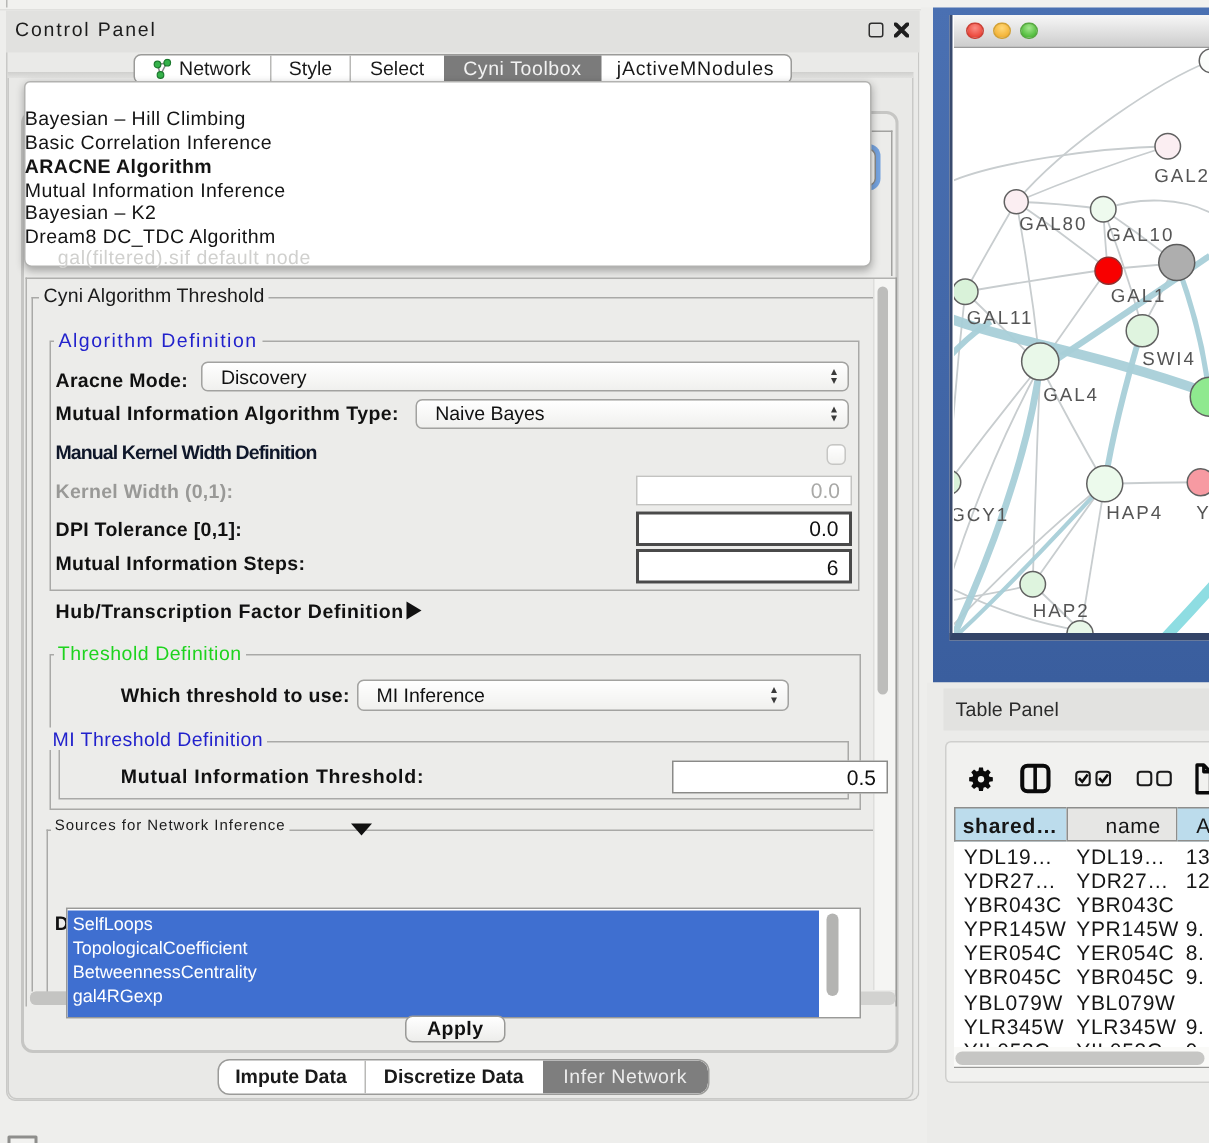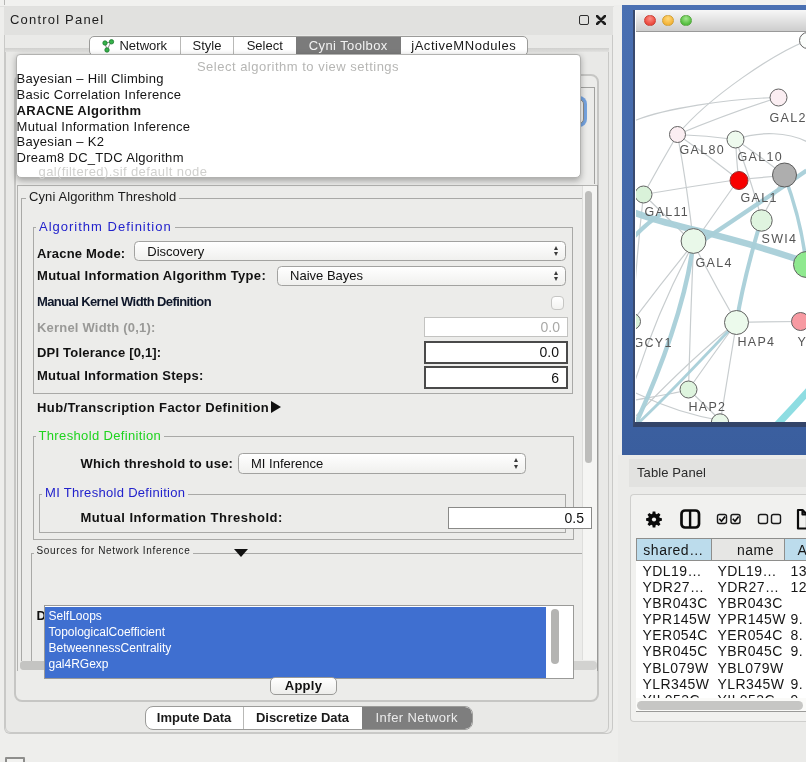--- a/index.html
+++ b/index.html
@@ -82,37 +82,36 @@
 <div class="abs" style="left:271px;top:401px;width:0;height:0;border-left:10px solid #111;border-top:6.5px solid transparent;border-bottom:6.5px solid transparent;"></div>
 
 <div class="abs" style="left:33px;top:436px;width:541px;height:104px;border:1px solid #a9a9a7;"></div>
 <div class="abs" style="left:35.5px;top:427.5px;background:#ececea;padding:0 3px;font-size:13px;color:#1ed31e;letter-spacing:0.35px;">Threshold Definition</div>
 <div class="abs b13" style="left:80.5px;top:455.5px;">Which threshold to use:</div>
 <div class="abs combo" style="left:237.5px;top:452.5px;width:288.5px;height:21.5px;">
     <span>MI Inference</span>
   </div>
 
 <div class="abs" style="left:38.5px;top:494px;width:527.5px;height:38.5px;border:1px solid #a9a9a7;"></div>
-<div class="abs" style="left:42px;top:485px;background:#ececea;padding:0 3px;font-size:13px;color:#2222cc;letter-spacing:0.3px;">MI Threshold Definition</div>
+<div class="abs" style="left:32px;top:485px;background:#ececea;padding:0 3px;font-size:13px;color:#2222cc;letter-spacing:0.3px;">MI Threshold Definition</div>
 <div class="abs b13" style="left:48.5px;top:509.5px;letter-spacing:0.5px;margin-left:32px;">Mutual Information Threshold:</div>
 <div class="abs field" style="left:419px;top:507px;width:144px;height:22px;border:1px solid #8a8a88;margin-left:29px;">0.5</div>
 
 <div class="abs" style="left:31px;top:553px;width:550.5px;height:108px;border:1px solid #a9a9a7;border-bottom:none;border-right:none;"></div>
 <div class="abs" style="left:33.5px;top:544.5px;background:#ececea;padding:0 3px;font-size:10px;color:#1b1b1b;letter-spacing:0.65px;text-align:right;">Sources for Network Inference</div>
 <div class="abs" style="left:234px;top:548.5px;width:0;height:0;border-top:8.5px solid #111;border-left:7.5px solid transparent;border-right:7.5px solid transparent;"></div>
 <div class="abs b13" style="left:36.5px;top:568px;letter-spacing:-0.1px;margin-top:40px;">Data Attributes</div>
 
 <div class="abs" style="left:43.5px;top:585px;width:530px;height:74px;background:#fff;border:1px solid #9a9a98;overflow:hidden;margin-top:20px;">
   <div style="position:absolute;left:0.5px;top:0.5px;width:501px;height:73px;background:#3f6fd0;"></div>
   <div style="position:absolute;left:4px;top:1.5px;font-size:12px;color:#fff;line-height:16.2px;">SelfLoops<br>TopologicalCoefficient<br>BetweennessCentrality<br>gal4RGexp</div>
   <div style="position:absolute;left:506px;top:3px;width:8.5px;height:55px;background:#b4b4b2;border-radius:4px;"></div>
 </div>
 
 <div class="abs" style="left:15.5px;top:53.5px;width:565px;height:124px;background:#fff;border:1px solid #b2b2b0;border-radius:4px 4px 5px 5px;box-shadow:0 2.5px 6px rgba(0,0,0,0.3);font-size:13px;color:#141414;">
-  <div style="text-align:center;margin-top:4.5px;color:#b6b6b4;letter-spacing:0.5px;">Select algorithm to view settings</div>
   <div style="position:absolute;left:0px;top:16.8px;line-height:15.75px;letter-spacing:0.3px;">Bayesian – Hill Climbing<br>Basic Correlation Inference<br><b>ARACNE Algorithm</b><br>Mutual Information Inference<br>Bayesian – K2<br>Dream8 DC_TDC Algorithm</div>
   <div style="position:absolute;left:22px;top:109.5px;color:#d0d0ce;letter-spacing:0.4px;">gal(filtered).sif default node</div>
 </div>
 
 <div class="abs" style="left:270px;top:677px;width:67px;height:17.5px;background:linear-gradient(#ffffff,#ededeb);border:1px solid #9a9a98;border-radius:5px;display:flex;align-items:center;justify-content:center;font-size:13px;font-weight:bold;color:#111;letter-spacing:0.3px;">Apply</div>
 
 <div class="abs" style="left:144.5px;top:706px;width:328.5px;height:23.5px;background:#fff;border:1px solid #9b9b99;border-radius:8px;display:flex;align-items:center;font-size:13px;font-weight:bold;color:#1a1a1a;overflow:hidden;">
   <div style="width:98px;height:100%;display:flex;align-items:center;justify-content:center;border-right:1px solid #b9b9b7;">Impute Data</div>
   <div style="width:118px;height:100%;display:flex;align-items:center;justify-content:center;">Discretize Data</div>
   <div style="flex:1;height:100%;display:flex;align-items:center;justify-content:center;background:#7e7e7e;color:#ececec;font-weight:normal;letter-spacing:0.4px;border-radius:0 7px 7px 0;">Infer Network</div>
@@ -222,21 +221,21 @@
     <rect x="131.5" y="11.5" width="9" height="9" rx="2"></rect>
   </g>
   <g stroke="#0a0a0a" stroke-width="1.7" fill="none">
     <path d="M79.3,15.8 l2.2,2.4 3.6,-4.8"></path>
     <path d="M92.8,15.8 l2.2,2.4 3.6,-4.8"></path>
   </g>
   <path d="M167,11.5 L162.5,7 L158,7 L158,25.5 L167,25.5 Z M162.5,7 L162.5,11.5 L167,11.5" fill="none" stroke="#0a0a0a" stroke-width="2.2" stroke-linejoin="round"></path>
 </svg>
 
 <div class="abs" style="left:635.5px;top:538px;width:170.5px;height:174px;background:#fff;overflow:hidden;font-size:14px;color:#161616;border-bottom:1px solid #9a9a98;">
-  <div style="position:absolute;left:0;top:0;width:75px;height:23px;background:#bcdcec;border:1px solid #8e8e8c;border-right:none;display:flex;align-items:center;justify-content:center;letter-spacing:0.5px;">shared…</div>
+  <div style="position:absolute;left:0;top:0;width:75px;height:23px;background:#bcdcec;border:1px solid #8e8e8c;border-right:none;display:flex;align-items:center;justify-content:center;letter-spacing:0.5px;font-weight:bold;">shared…</div>
   <div style="position:absolute;left:75px;top:0;width:74px;height:23px;background:#e6e6e4;border:1px solid #8e8e8c;display:flex;align-items:center;justify-content:center;letter-spacing:0.5px;padding-left:16px;">name</div>
   <div style="position:absolute;left:149px;top:0;width:22px;height:23px;background:#bcdcec;border:1px solid #8e8e8c;border-left:none;display:flex;align-items:center;padding-left:13px;">AS</div>
   <div style="position:absolute;left:7px;top:25px;line-height:16.1px;letter-spacing:0.45px;">YDL19…<br>YDR27…<br>YBR043C<br>YPR145W<br>YER054C<br>YBR045C<br>YBL079W<br>YLR345W<br>YIL053C</div>
   <div style="position:absolute;left:82px;top:25px;line-height:16.1px;letter-spacing:0.45px;">YDL19…<br>YDR27…<br>YBR043C<br>YPR145W<br>YER054C<br>YBR045C<br>YBL079W<br>YLR345W<br>YIL053C</div>
   <div style="position:absolute;left:155px;top:25px;line-height:16.1px;letter-spacing:0.45px;">13<br>12<br><br>9.<br>8.<br>9.<br><br>9.<br>9.</div>
 </div>
 
 <div class="abs" style="left:635.5px;top:698px;width:170.5px;height:13px;background:#fafaf8;"></div>
 <div class="abs" style="left:636.5px;top:700.5px;width:166px;height:9px;background:#c6c6c4;border-radius:4.5px;"></div>
 

